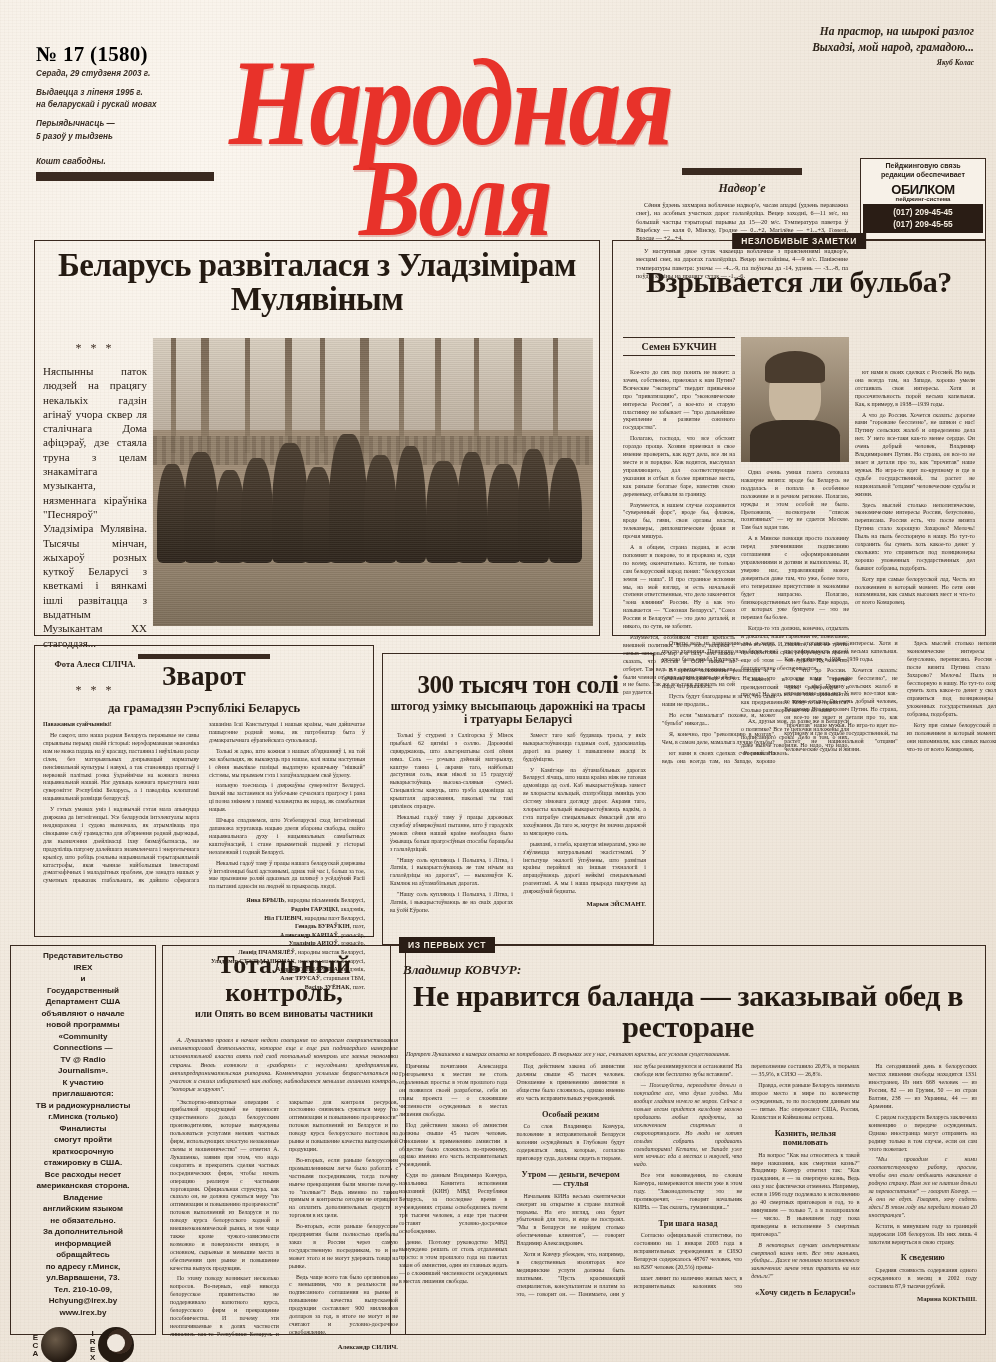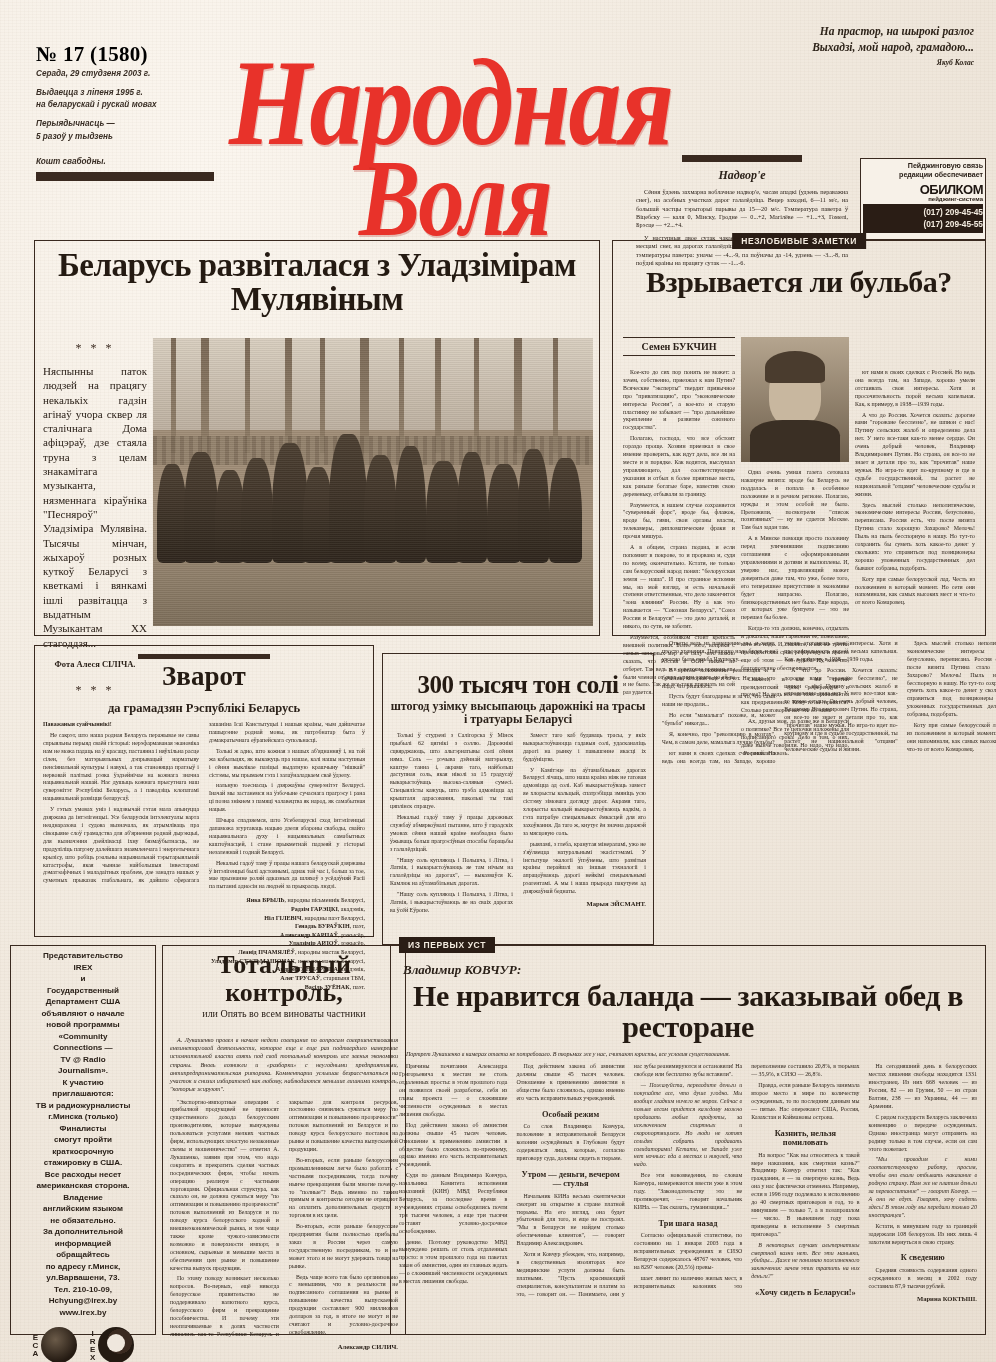--- a/index.html
+++ b/index.html
@@ -68,37 +68,37 @@
     font-family:"Liberation Serif", serif;
     font-style:italic;font-weight:700;font-size:11.5px;line-height:1.35;
     color:#2d2319;
   }
   .epigraph .sig{
     display:block;margin-top:3px;font-size:7.5px;font-weight:700;font-style:italic;
   }
 
   
   .weather{
-    position:absolute;left:636px;top:155px;width:212px;
+    position:absolute;left:636px;top:168px;width:212px;
   }
   .weather .wbar{width:120px;height:7px;background:#3a2a20;margin:0 auto 6px auto;}
   .weather h3{
     margin:0 0 5px 0;text-align:center;
     font-family:"Liberation Serif",serif;font-style:italic;font-weight:700;font-size:12px;
   }
   .weather p{
     margin:0 0 4px 0;text-align:justify;
     font-size:6.2px;line-height:1.35;text-indent:8px;
   }
 
   
   .pager-ad{
     position:absolute;left:860px;top:158px;width:126px;height:82px;
     border:1px solid #3a2a20;background:#f7f1e8;
-    box-sizing:border-box;padding:3px 2px 0 2px;text-align:right;
+    box-sizing:border-box;padding:3px 2px 0 2px;text-align:center;
   }
   .pager-ad .pa-top{
     font-family:"Liberation Sans",sans-serif;font-size:7.1px;font-weight:700;
     line-height:1.25;color:#2b2119;
   }
   .pager-ad .pa-brand{
     margin-top:2px;font-family:"Liberation Sans",sans-serif;
     font-size:13px;font-weight:700;letter-spacing:-.5px;color:#1d1510;
   }
   .pager-ad .pa-sub{
@@ -269,21 +269,21 @@
   .total{
     position:absolute;left:152px;top:0;width:244px;height:390px;
     border:1px solid #3a2a20;box-sizing:border-box;padding:6px 7px;
   }
   .total h2{
     margin:0 0 2px 0;text-align:center;font-family:"Liberation Serif",serif;
     font-weight:700;font-size:26px;line-height:1.0;color:#241a12;
   }
   .total h3{
     margin:0 0 17px 0;text-align:center;font-family:"Liberation Serif",serif;
-    font-weight:400;font-size:10px;
+    font-weight:700;font-size:10px;
   }
   .total .lede{
     font-style:italic;font-size:6.1px;line-height:1.35;text-align:justify;
     margin:0 0 5px 0;text-indent:7px;
   }
   .total .sig{text-align:right;font-weight:700;font-size:6.6px;margin-top:4px;}
 
   .kovchur{
     position:absolute;left:380px;top:0;width:596px;height:390px;
     border:1px solid #3a2a20;box-sizing:border-box;padding:6px 8px;

